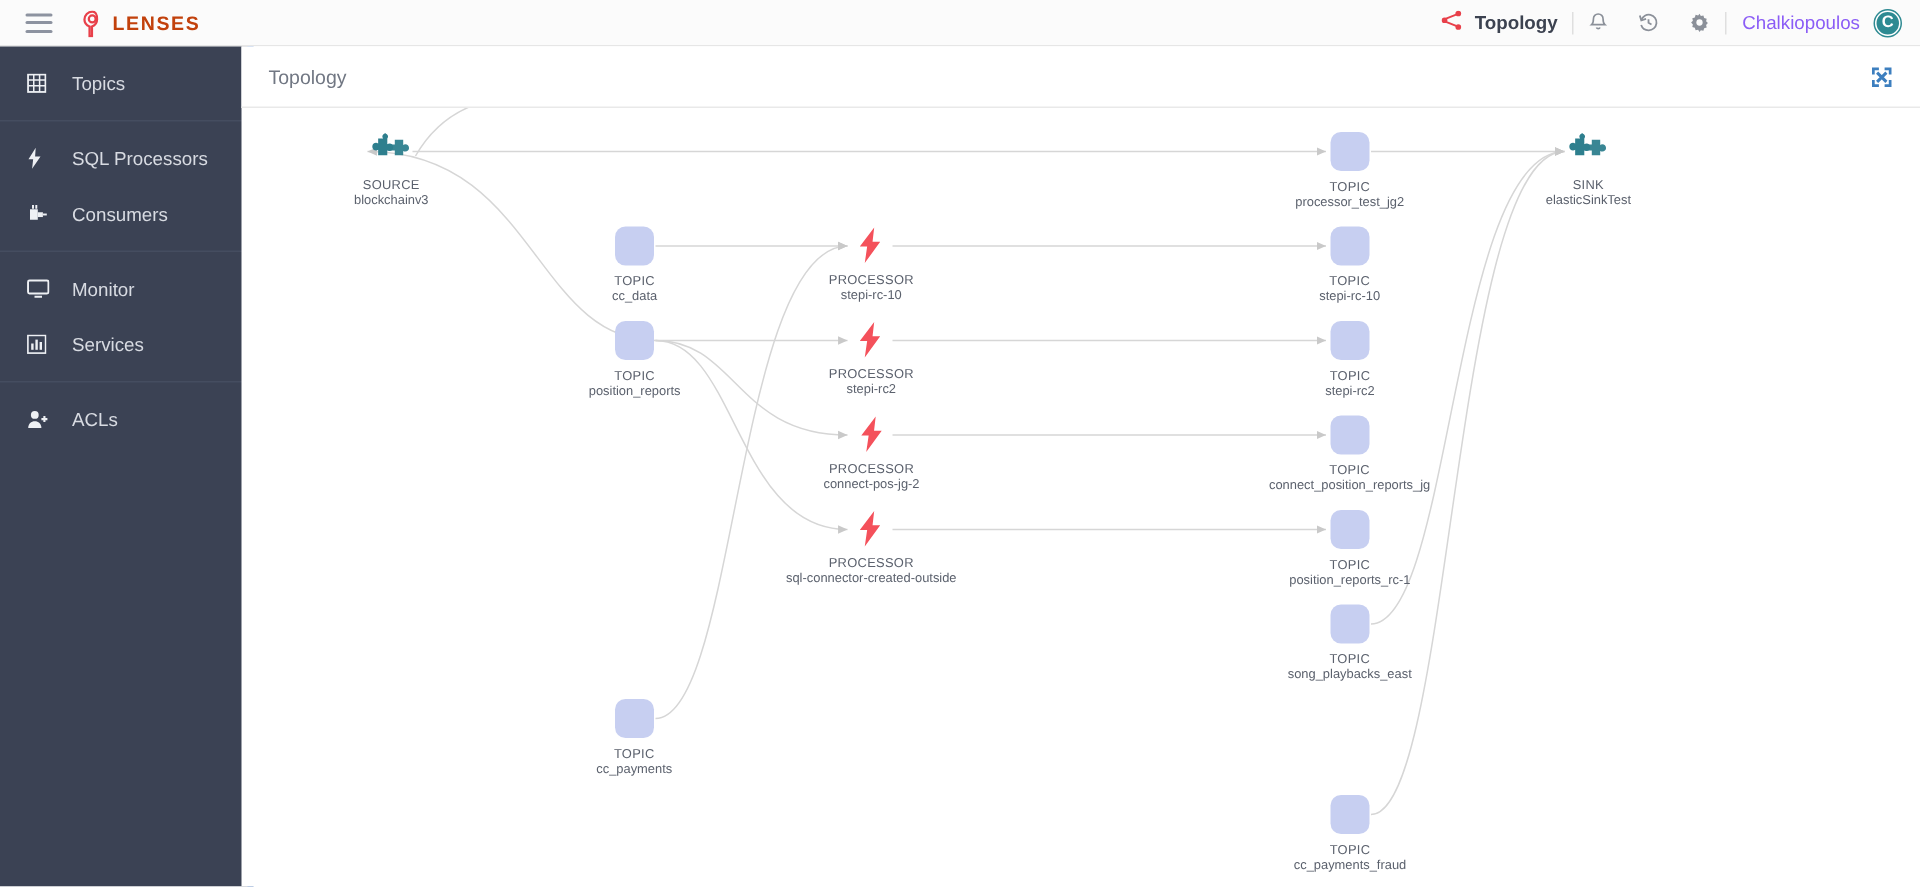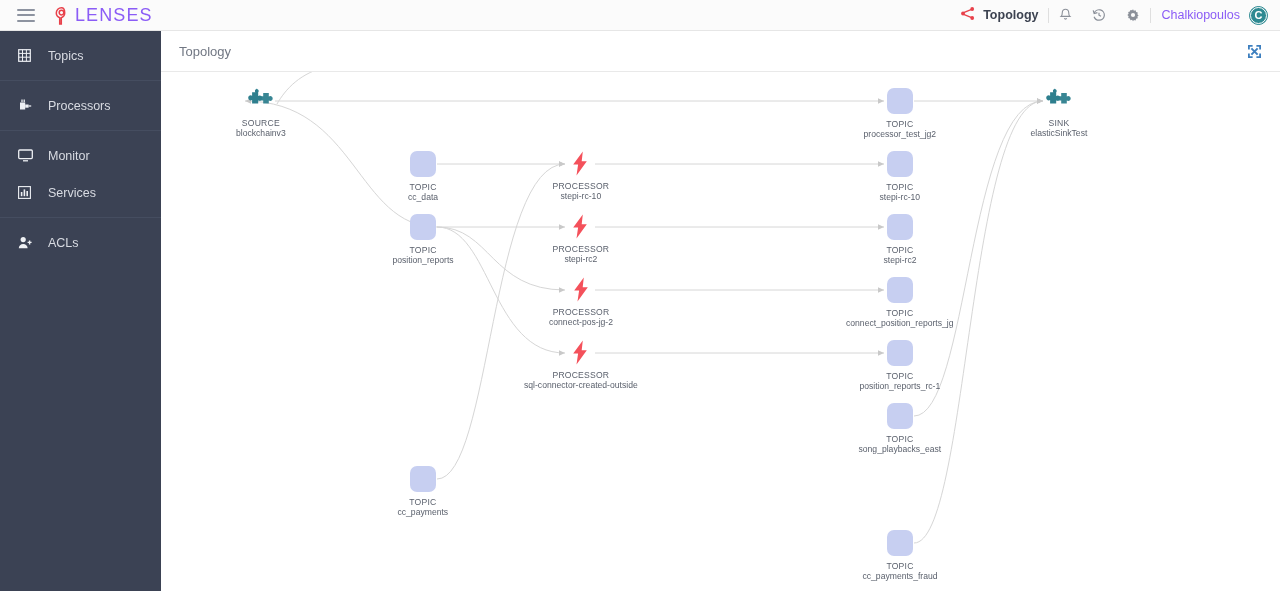--- a/index.html
+++ b/index.html
@@ -22,22 +22,22 @@
     width: 18px; height: 13px; margin-left: 17px; cursor: pointer;
     display: flex; flex-direction: column; justify-content: space-between;
   }
   .burger i { display: block; height: 2px; background: #8d93a0; border-radius: 1px; }
   .brand {
     display: flex; align-items: center; margin-left: 20px; cursor: pointer;
   }
   .brand-pin { width: 13px; height: 17px; position: relative; }
   .brand-pin svg { display: block; }
   .brand-text {
-    margin-left: 7px; color: #8b5cf6; font-size: 18px;
-    font-weight: normal; letter-spacing: 1.1px;
+    margin-left: 7px; color: #c2410c; font-size: 13px;
+    font-weight: bold; letter-spacing: 1.1px;
   }
   .topbar-right {
     margin-left: auto; display: flex; align-items: center;
     height: 31px; padding-right: 12px;
   }
   .tr-item {
     display: flex; align-items: center; height: 31px;
     padding: 0 10px; cursor: pointer; color: #6d727d;
   }
   .tr-topology { color: #3c4250; font-weight: bold; font-size: 12.5px; }
@@ -178,28 +178,36 @@
             <path d="M0.7 4.4H12.3 M0.7 8.2H12.3 M4.5 0.7V12.3 M8.4 0.7V12.3" stroke="#eef0f4" stroke-width="1"></path>
           </svg>
         </span>
         <span>Topics</span>
       </div>
     </div>
 
     <div class="sb-group">
       <div class="sb-item">
         <span class="sb-icon">
+          <svg width="10" height="15" viewBox="0 0 10 15">
+            <path d="M5.8 0.5 1 8.2h3.1L3.4 14.5 9 6.4H5.4z" fill="#eef0f4"></path>
+          </svg>
+        </span>
+        <span>SQL Processors</span>
+      </div>
+      <div class="sb-item">
+        <span class="sb-icon">
           <svg width="14" height="14" viewBox="0 0 14 14">
             <path d="M2 3.5h5.2v7H2z" fill="#eef0f4"></path>
             <path d="M4 0.6v2.6 M6.2 0.6v2.6" stroke="#eef0f4" stroke-width="1.3"></path>
             <path d="M7.2 5.5h3.4v3.2H7.2z" fill="#eef0f4"></path>
             <path d="M10.6 7h2.6" stroke="#eef0f4" stroke-width="1.3"></path>
           </svg>
         </span>
-        <span>Processors</span>
+        <span>Consumers</span>
       </div>
     </div>
 
     <div class="sb-group">
       <div class="sb-item">
         <span class="sb-icon">
           <svg width="15" height="13" viewBox="0 0 15 13">
             <rect x="0.7" y="1" width="13.6" height="8.6" rx="1" fill="none" stroke="#eef0f4" stroke-width="1.3"></rect>
             <path d="M5 11.8h5" stroke="#eef0f4" stroke-width="1.3"></path>
           </svg>

